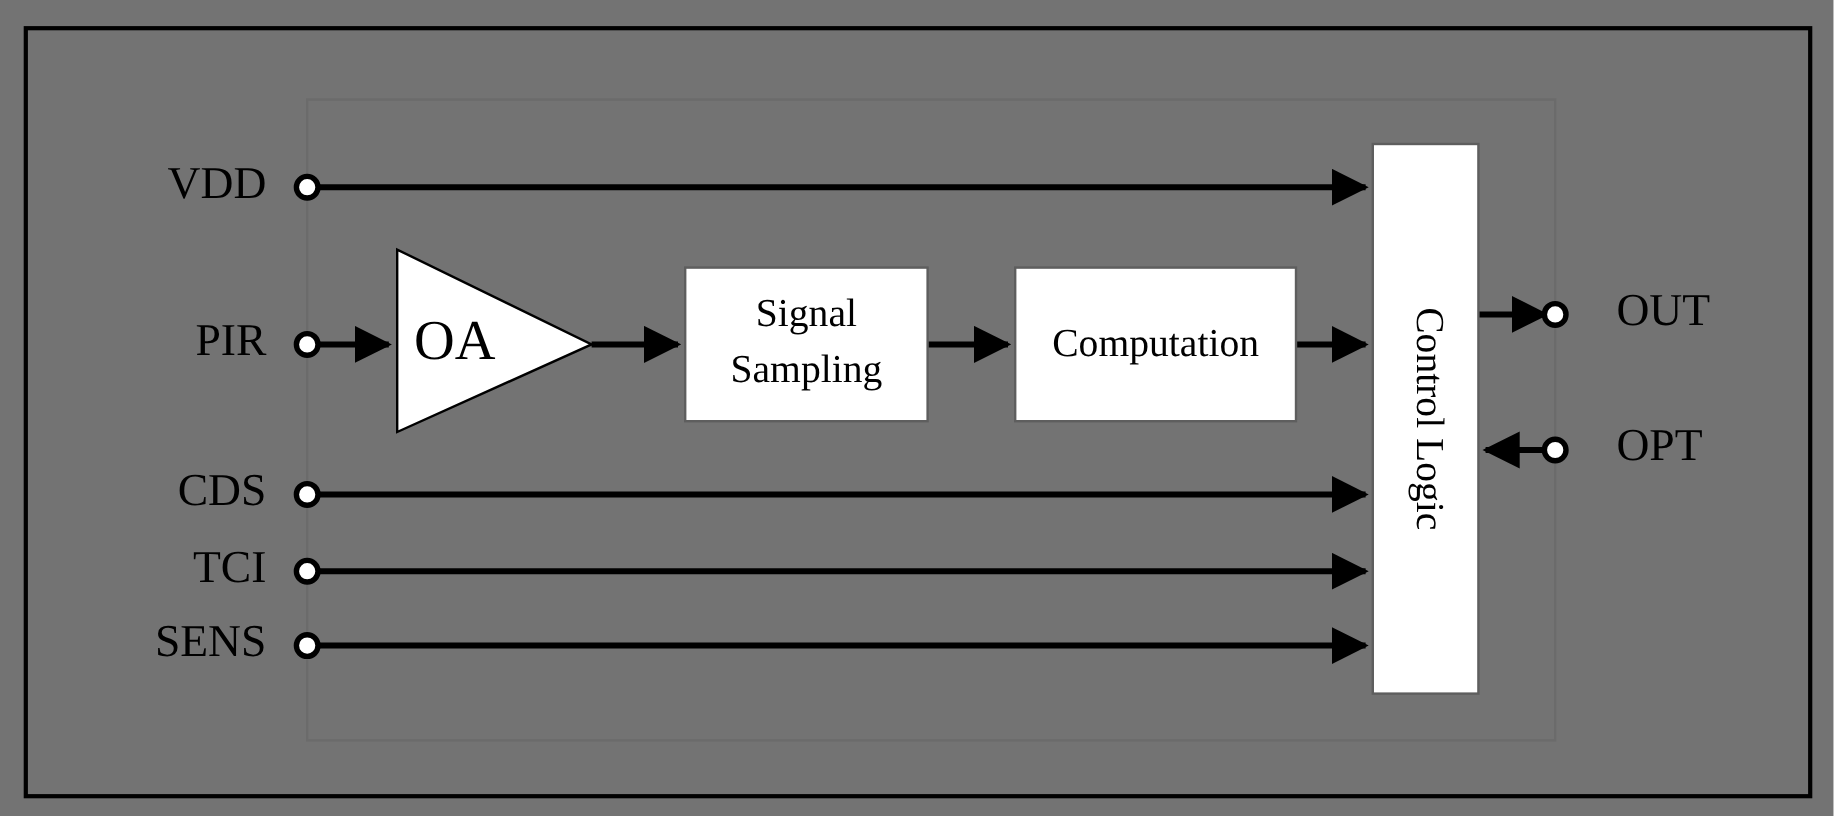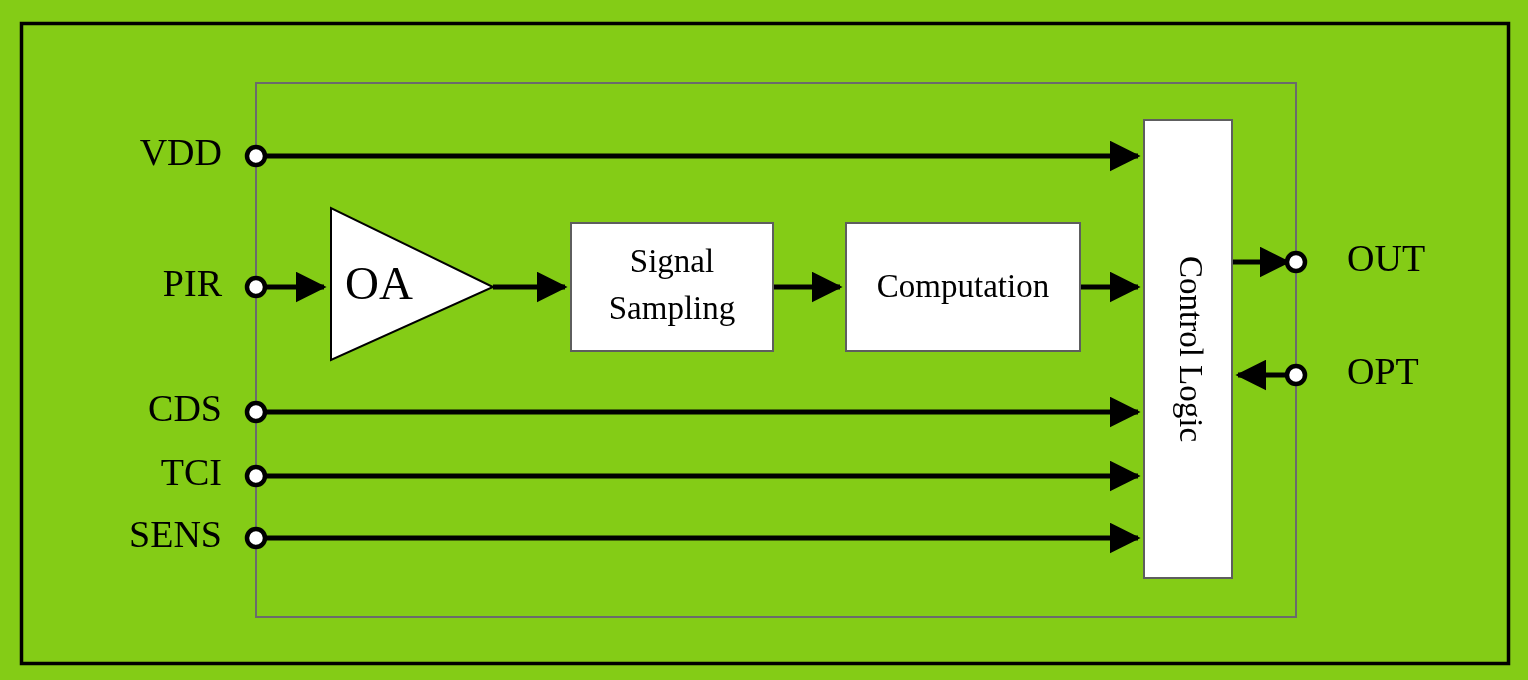--- a/index.html
+++ b/index.html
@@ -11,21 +11,21 @@
   body {
     width: 1528px;
     height: 680px;
     font-family: "Liberation Serif", "DejaVu Serif", serif;
     overflow: hidden;
   }
   #diagram-root {
     position: relative;
     width: 1528px;
     height: 680px;
-    background: #84cc16;
+    background: #737373;
   }
   svg.diagram-canvas {
     display: block;
     width: 1528px;
     height: 680px;
   }
   .pin-label, .block-label, .amp-label {
     font-family: "Liberation Serif", "DejaVu Serif", serif;
     fill: #000000;
   }

